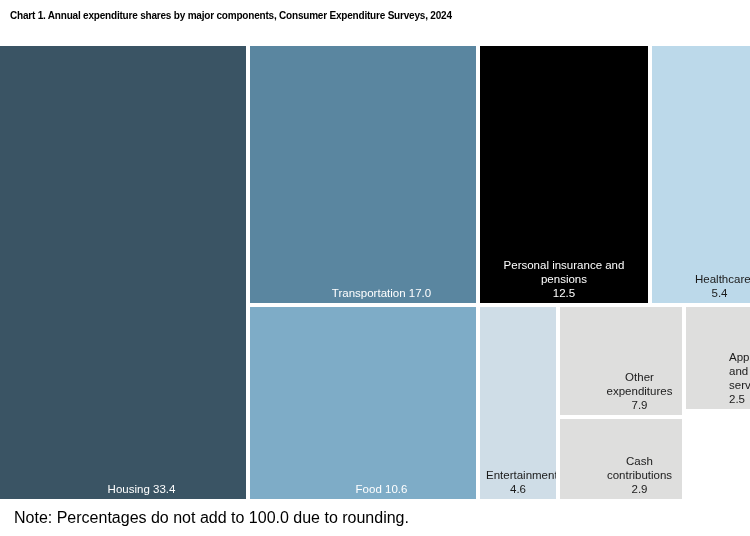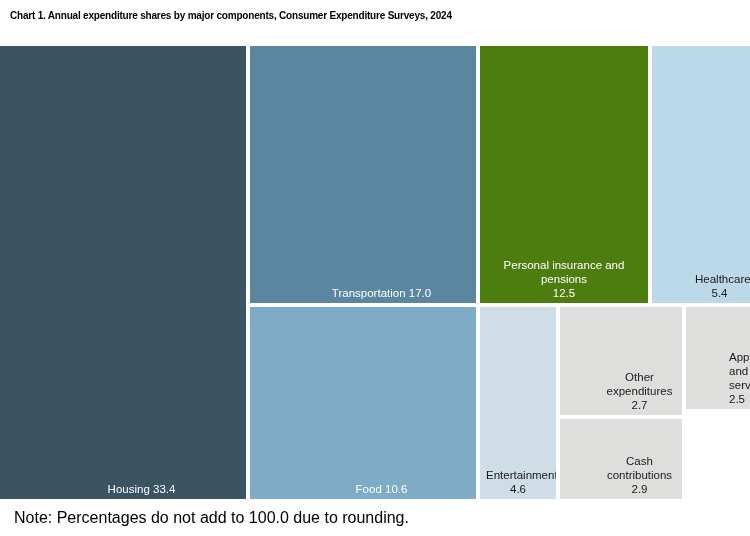--- a/index.html
+++ b/index.html
@@ -76,33 +76,33 @@
   <div class="treemap" id="treemap">
       <div class="tile" style="left: 0px; top: 0px; width: 246px; height: 453px; background: rgb(58, 84, 100);">
         <div class="tile-label label-left label-light" style="color: rgb(255, 255, 255);">Housing 33.4</div>
       </div>
       <div class="tile" style="left: 250px; top: 0px; width: 226px; height: 257px; background: rgb(90, 134, 160);">
         <div class="tile-label label-left label-light" style="color: rgb(255, 255, 255);">Transportation 17.0</div>
       </div>
       <div class="tile" style="left: 250px; top: 261px; width: 226px; height: 192px; background: rgb(126, 172, 199);">
         <div class="tile-label label-left label-light" style="color: rgb(255, 255, 255);">Food 10.6</div>
       </div>
-      <div class="tile" style="left: 480px; top: 0px; width: 168px; height: 257px; background: #4d7c0f;">
+      <div class="tile" style="left: 480px; top: 0px; width: 168px; height: 257px; background: #000000;">
         <div class="tile-label label-center label-light" style="color: rgb(255, 255, 255);">Personal insurance and pensions
 12.5</div>
       </div>
       <div class="tile" style="left: 652px; top: 0px; width: 98px; height: 257px; background: rgb(188, 217, 234);">
         <div class="tile-label label-left label-dark" style="color: rgb(27, 27, 27);">Healthcare 5.4</div>
       </div>
       <div class="tile" style="left: 480px; top: 261px; width: 76px; height: 192px; background: rgb(207, 221, 231);">
         <div class="tile-label label-center label-dark" style="color: rgb(27, 27, 27);">Entertainment
 4.6</div>
       </div>
       <div class="tile" style="left: 560px; top: 261px; width: 122px; height: 108px; background: rgb(222, 222, 221);">
-        <div class="tile-label label-left label-dark" style="color: rgb(27, 27, 27);">Other expenditures 2.7</div>
+        <div class="tile-label label-left label-dark" style="color: rgb(27, 27, 27);">Other expenditures 7.9</div>
       </div>
       <div class="tile" style="left: 560px; top: 373px; width: 122px; height: 80px; background: rgb(222, 222, 221); text-decoration: underline;">
         <div class="tile-label label-left label-dark" style="color: rgb(27, 27, 27);">Cash contributions 2.9</div>
       </div>
       <div class="tile" style="left: 686px; top: 261px; width: 64px; height: 102px; background: rgb(222, 222, 221);">
         <div class="tile-label label-left label-dark" style="color: rgb(27, 27, 27);">Apparel and
 services 2.5</div>
       </div>
     </div>
 

